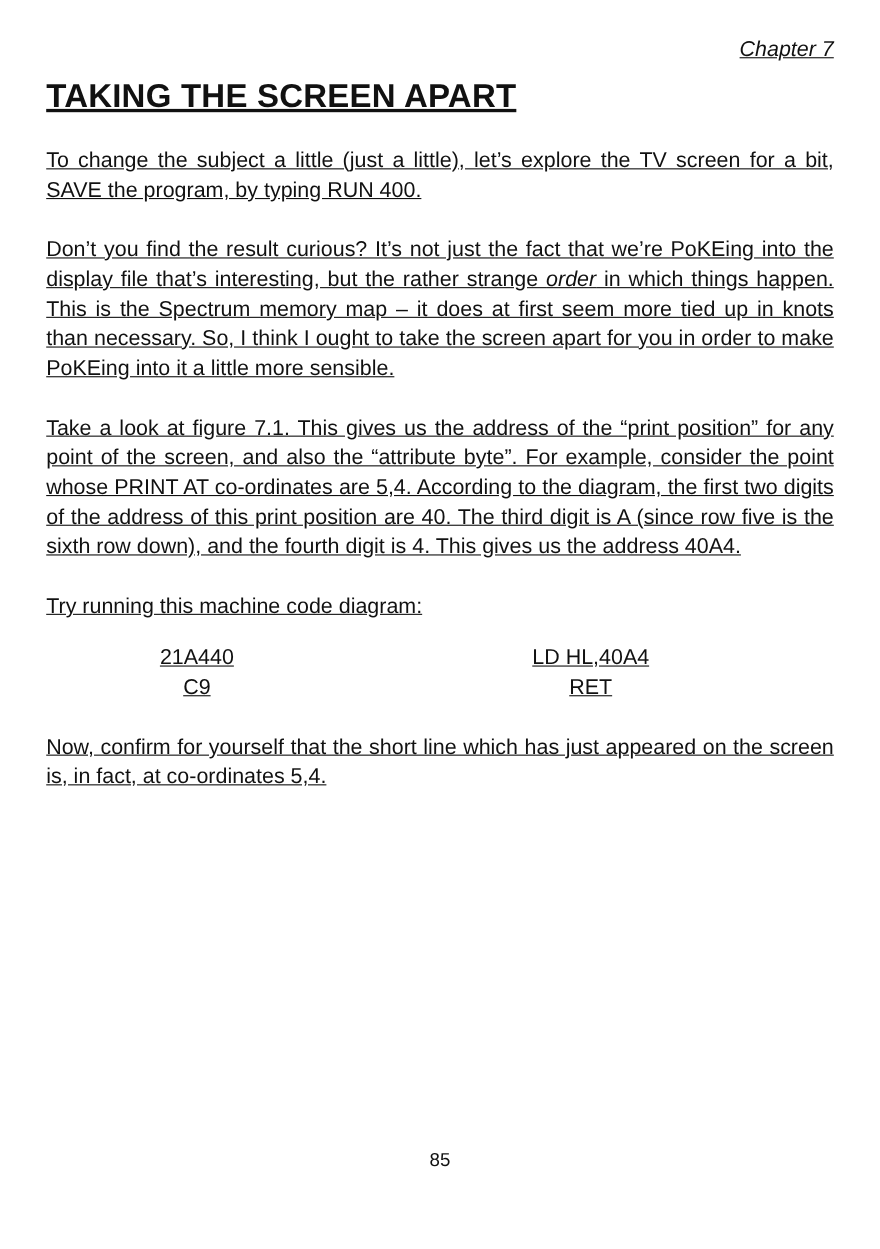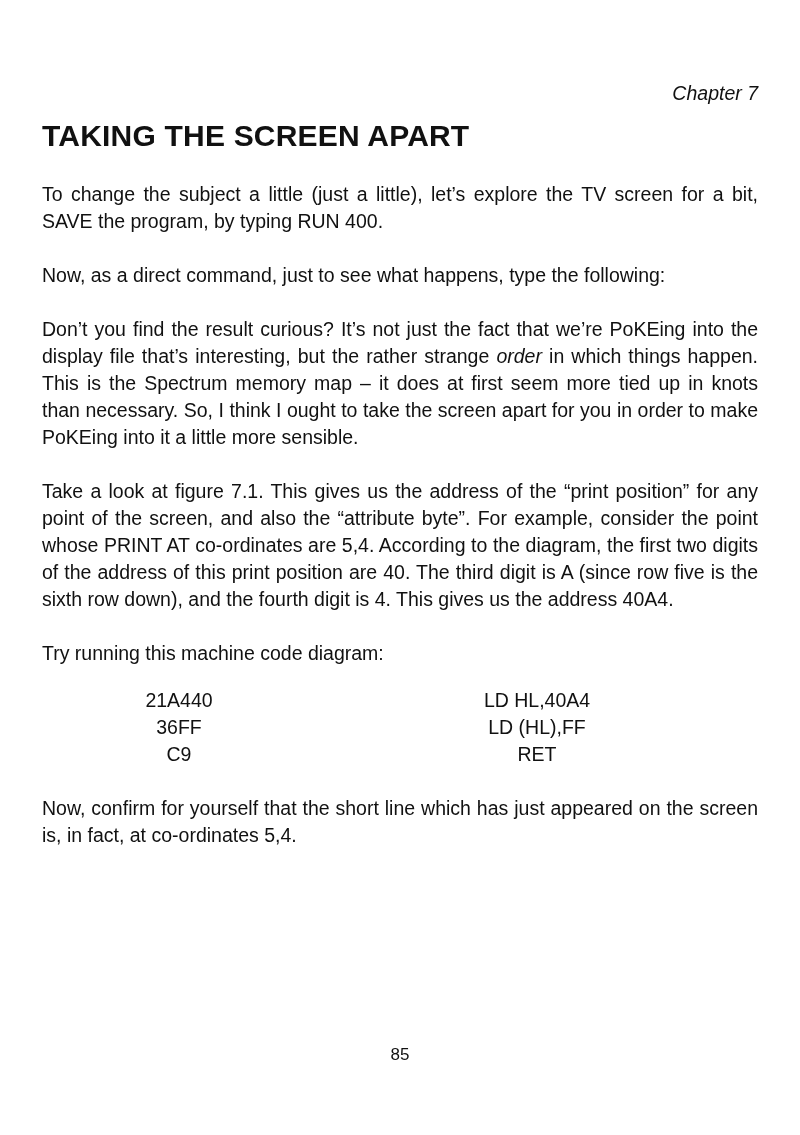--- a/index.html
+++ b/index.html
@@ -12,21 +12,22 @@
     position: relative;
     width: 800px;
     height: 1135px;
     background: #ffffff;
     color: #111111;
     font-family: "Liberation Sans", "DejaVu Sans", sans-serif;
     overflow: hidden;
   }
 
   .content {
-    padding: 80px 42px 0 42px;
+    padding: 32px 42px 0 42px;
+    text-decoration: underline;
   }
 
   .chapter-header {
     font-size: 19.5px;
     line-height: 27px;
     font-style: italic;
     text-align: right;
   }
 
   .page-title {
@@ -87,37 +88,32 @@
 
 <div class="page">
   <div class="content">
 
     <div class="chapter-header">Chapter 7</div>
 
     <h1 class="page-title">TAKING THE SCREEN APART</h1>
 
     <p class="body-para">To change the subject a little (just a little), let’s explore the TV screen for a bit, SAVE the program, by typing RUN 400.</p>
 
-    <p class="body-para">Now, as a direct command, just to see what happens, type the following:</p>
 
 
     <p class="body-para"><span>Don’t you find the result curious? It’s not just the fact that we’re PoKEing into the display file that’s interesting, but the rather strange </span><span class="italic-word">order</span><span> in which things happen. This is the Spectrum memory map – it does at first seem more tied up in knots than necessary. So, I think I ought to take the screen apart for you in order to make PoKEing into it a little more sensible.</span></p>
 
     <p class="body-para">Take a look at figure 7.1. This gives us the address of the “print position” for any point of the screen, and also the “attribute byte”. For example, consider the point whose PRINT AT co-ordinates are 5,4. According to the diagram, the first two digits of the address of this print position are 40. The third digit is A (since row five is the sixth row down), and the fourth digit is 4. This gives us the address 40A4.</p>
 
     <p class="body-para">Try running this machine code diagram:</p>
 
     <div class="code-block">
       <div class="code-row">
         <span class="code-hex">21A440</span>
         <span class="code-mnemonic">LD HL,40A4</span>
-      </div>
-      <div class="code-row">
-        <span class="code-hex">36FF</span>
-        <span class="code-mnemonic">LD (HL),FF</span>
       </div>
       <div class="code-row">
         <span class="code-hex">C9</span>
         <span class="code-mnemonic">RET</span>
       </div>
     </div>
 
     <p class="body-para">Now, confirm for yourself that the short line which has just appeared on the screen is, in fact, at co-ordinates 5,4.</p>
 
   </div>

